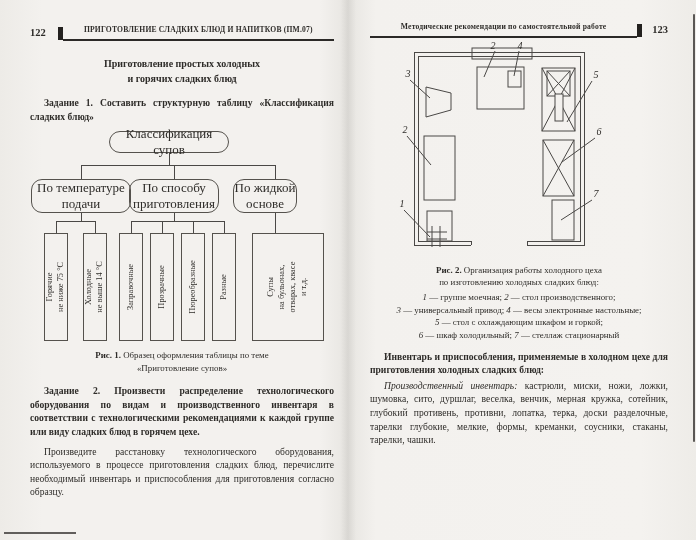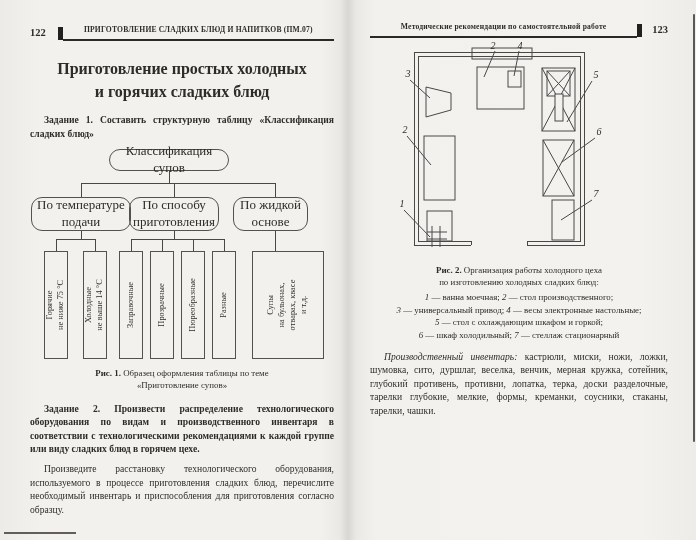--- a/index.html
+++ b/index.html
@@ -12,35 +12,35 @@
 
   
   .runhead{display:flex;align-items:flex-end;font-family:Liberation Serif, serif;}
   .pnum{font-weight:bold;font-size:10.5px;line-height:1;padding-bottom:3px;}
   .hbar{width:5px;height:13px;background:#23211f;margin:0 0 1px 12px;}
   .hbar.r{margin:0 10px 1px 0;}
   .runtitle-wrap{flex:1;border-bottom:2px solid #2b2927;text-align:center;padding:0 4px 3px 4px;}
   .runtitle{font-weight:bold;font-size:7.6px;letter-spacing:.2px;white-space:nowrap;}
 
   
-  .doc-heading{text-align:center;font-weight:bold;font-size:16px;line-height:1.45;margin:16px 0 10px 0;}
+  .doc-heading{text-align:center;font-weight:bold;font-size:10px;line-height:1.45;margin:16px 0 10px 0;}
   p.task{font-size:9.6px;line-height:1.42;text-align:justify;text-indent:14px;margin:0 0 6px 0;}
   p.task .b{font-weight:bold;}
   p.body-par{font-size:9.6px;line-height:1.42;text-align:justify;text-indent:14px;margin:0;}
 
   
   .orgchart{position:relative;width:306px;height:216px;margin:6px auto 4px auto;}
   .orgchart svg{position:absolute;left:0;top:0;}
   .node{position:absolute;box-sizing:border-box;border:1px solid #55524d;display:flex;align-items:center;justify-content:center;
     text-align:center;font-size:13px;line-height:1.25;white-space:pre-line;background:transparent;}
   .node.rounded{border-radius:11px;}
   .root{left:79px;top:2px;width:120px;height:22px;}
   .b1{left:1px;top:50px;width:100px;height:34px;}
   .b2{left:99px;top:50px;width:90px;height:34px;}
-  .b3{left:203px;top:50px;width:75px;height:34px;}
+  .b3{left:203px;top:50px;width:64px;height:34px;}
   .leaf{position:absolute;top:104px;height:108px;box-sizing:border-box;border:1px solid #55524d;}
   .leaf .rot{position:absolute;left:50%;top:50%;width:104px;transform:translate(-50%,-50%) rotate(-90deg);
     text-align:center;font-size:8.4px;line-height:1.3;white-space:pre-line;}
   .l1{left:14px;width:24px;} .l2{left:53px;width:24px;} .l3{left:89px;width:24px;}
   .l4{left:120px;width:24px;} .l5{left:151px;width:24px;} .l6{left:182px;width:24px;}
   .l7{left:222px;width:72px;}
 
   .fig-caption{text-align:center;font-size:8.9px;line-height:1.4;margin:4px 0 10px 0;}
   .fig-caption .b{font-weight:bold;}
 
@@ -188,25 +188,26 @@
         <text x="222" y="157">7</text>
       </g>
     </svg>
 
     <div class="fig-caption" style="margin-bottom:0;margin-top:8px;">
       <span class="b">Рис. 2.</span><span> Организация работы холодного цеха</span><br>
       <span>по изготовлению холодных сладких блюд:</span>
     </div>
 
     <div class="legend-block">
-      <div><span class="num">1</span><span> — ванна моечная; </span><span class="num">2</span><span> — стол производственного;</span></div>
+      <div><span class="num">1</span><span> — группе моечная; </span><span class="num">2</span><span> — стол производственного;</span></div>
       <div><span class="num">3</span><span> — универсальный привод; </span><span class="num">4</span><span> — весы электронные настольные;</span></div>
       <div><span class="num">5</span><span> — стол с охлаждающим шкафом и горкой;</span></div>
       <div><span class="num">6</span><span> — шкаф холодильный; </span><span class="num">7</span><span> — стеллаж стационарный</span></div>
     </div>
 
+    <p class="inv-head">Инвентарь и приспособления, применяемые в холодном цехе для приготовления холодных сладких блюд:</p>
     <p class="inv-par"><span class="lead">Производственный инвентарь:</span><span> кастрюли, миски, ножи, ложки, шумовка, сито, дуршлаг, веселка, венчик, мерная кружка, сотейник, глубокий противень, противни, лопатка, терка, доски разделочные, тарелки глубокие, мелкие, формы, креманки, соусники, стаканы, тарелки, чашки.</span></p>
   </div>
 
   <div class="gutter"></div>
   <div class="edge-right"></div>
   <div class="edge-bl"></div>
 </div>
 
 </body></html>

